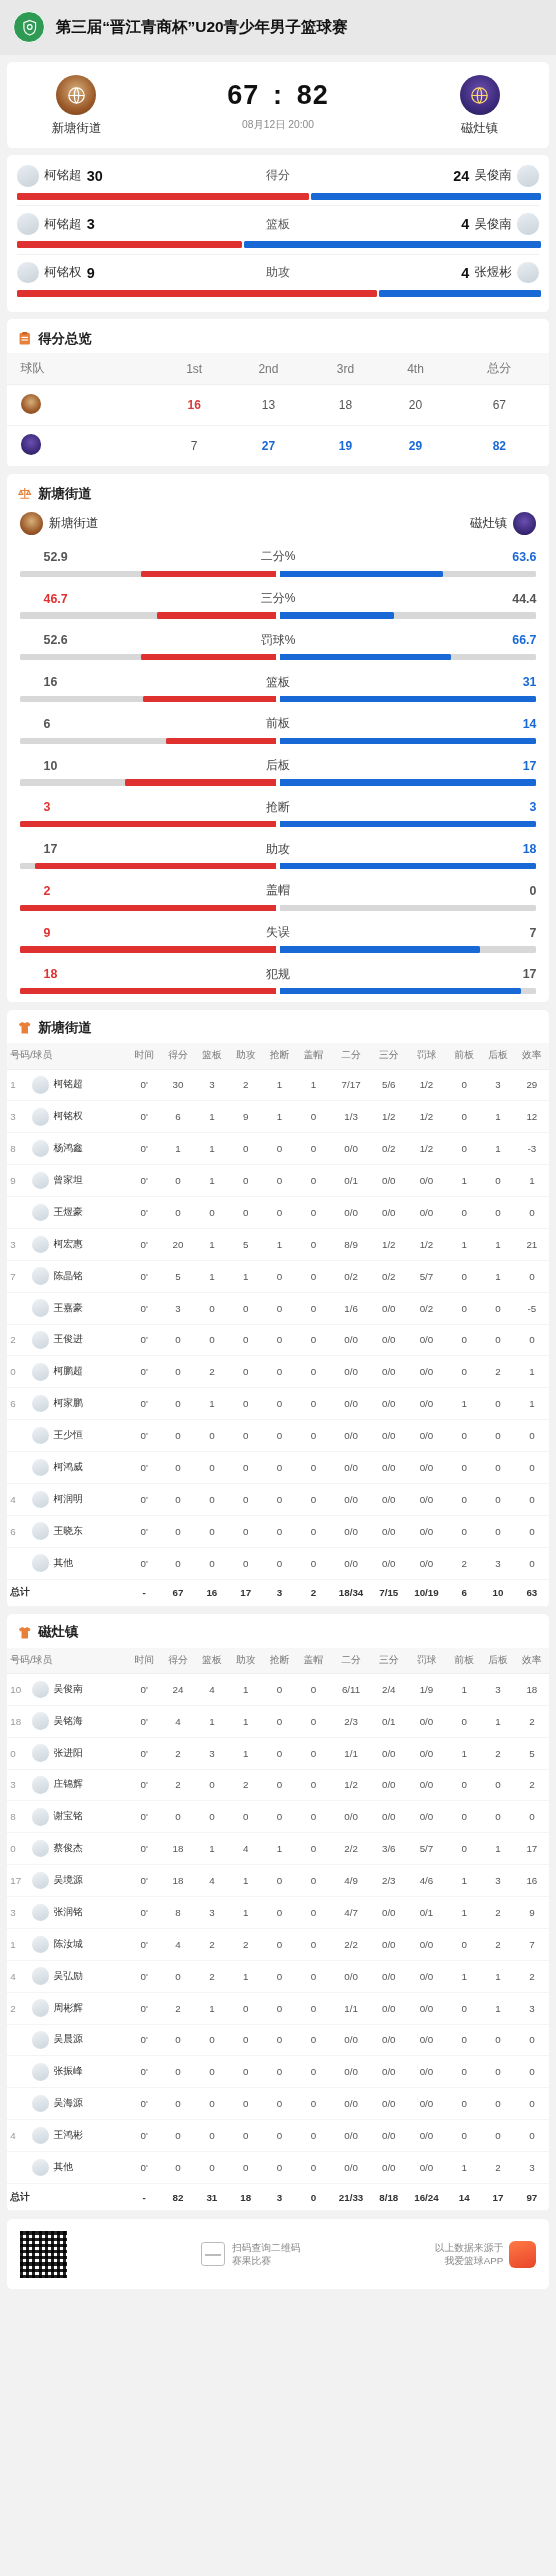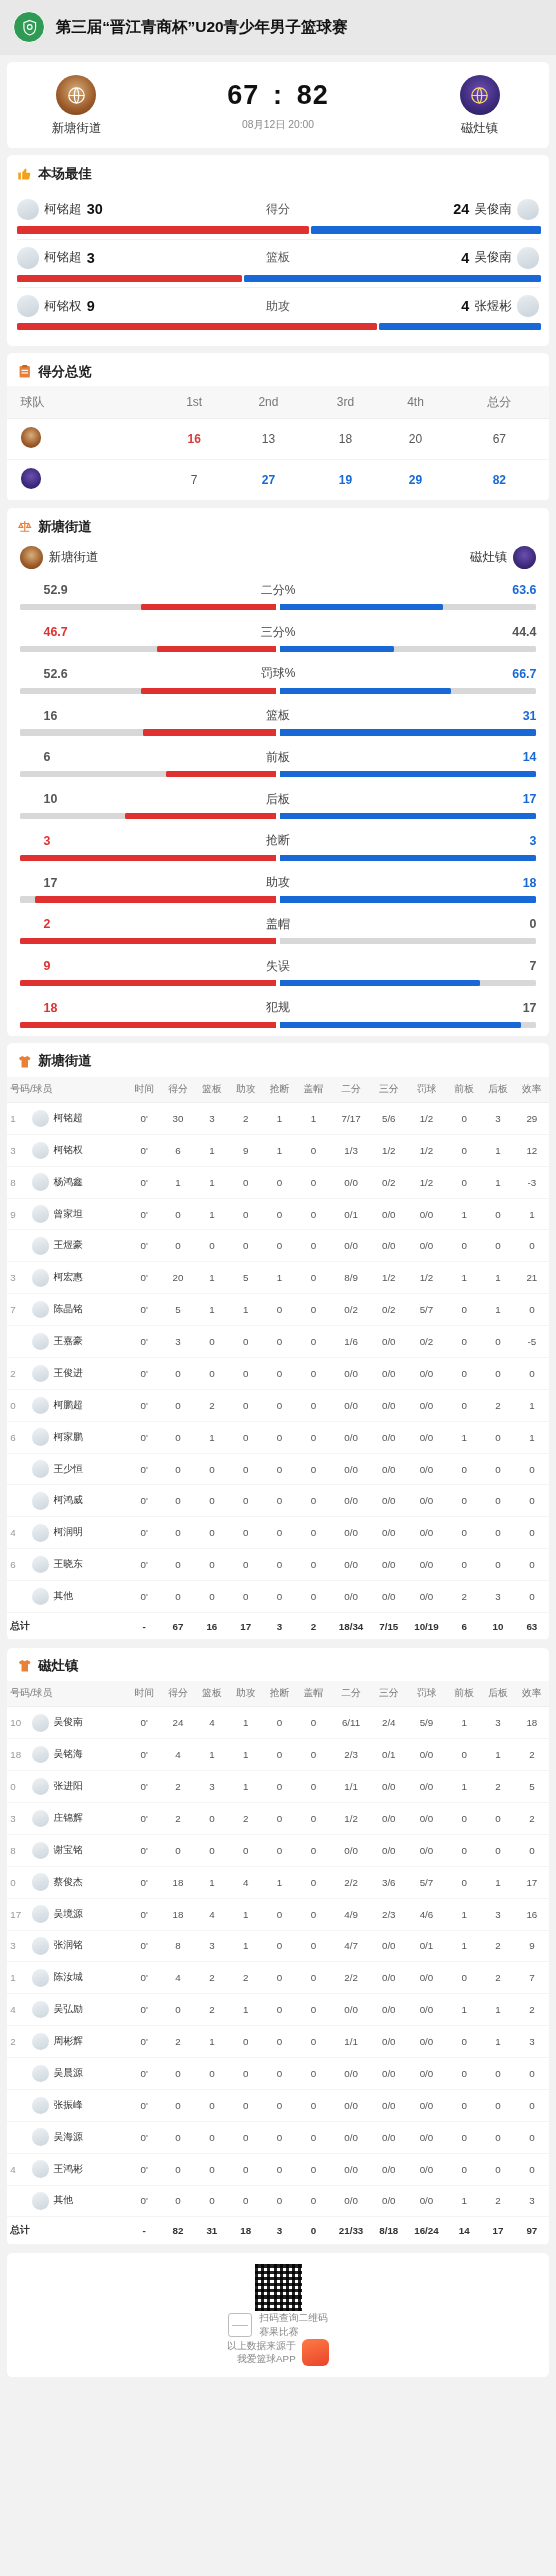--- a/index.html
+++ b/index.html
@@ -164,21 +164,20 @@
     background: linear-gradient(160deg,#eef2f5,#ccd6dd); flex: 0 0 auto;
   }
   .num-col { width: 17.5px; color: #999; }
   .box-table tr.total td { color: #333; font-weight: bold; margin-left: 28px; }
 
   
   .footer {
     display: flex; align-items: center; justify-content: space-between;
     margin: 8.2px 7.2px 13.4px 7.2px; background: #fff; border-radius: 5.2px;
     padding: 11.3px 12.4px;
-    flex-direction: column;
   }
   .qr { width: 47px; height: 47px; background:
       repeating-linear-gradient(0deg,#222 0 3.1px,#fff 3.1px 6.2px),
       repeating-linear-gradient(90deg,#222 0 3.1px,transparent 3.1px 6.2px);
     background-blend-mode: multiply;
   }
   .foot-mid { display: flex; align-items: center; gap: 7.2px; font-size: 9.8px; color: #888; line-height: 1.4; }
   .scan-ico { width: 24px; height: 24px; border: 1.5px solid #bbb; border-radius: 3.1px; position: relative; }
   .scan-ico:before { content:""; position:absolute; left:3.1px; right:3.1px; top:50%; height:1.5px; background:#bbb; }
   .foot-right { display: flex; align-items: center; gap: 6.2px; font-size: 9.8px; color: #888; text-align: right; line-height: 1.4; }
@@ -224,28 +223,20 @@
             <circle cx="12" cy="12" r="8"></circle>
             <path d="M4 12h16M12 4c3 3 3 13 0 16M12 4c-3 3-3 13 0 16"></path>
           </svg>
         </div>
         <div class="team-name">磁灶镇</div>
       </div>
     </div>
   </div>
 
   <div class="card">
-    <div class="sec-title">
-      <span class="sec-ico">
-        <svg width="15.5" height="15.5" viewBox="0 0 24 24" fill="#f4a11a">
-          <path d="M2 10h4v11H2zM8 21h9a2 2 0 002-1.6l1.6-7A1.6 1.6 0 0019 10.4h-5l.8-4.2A2 2 0 0012.8 4L8 10.2z"></path>
-        </svg>
-      </span>
-      <span>本场最佳</span>
-    </div>
     <div class="best">
         <div class="best-row">
           <div class="best-line">
             <div class="bp-left">
               <span class="bp-avatar"></span>
               <span class="bp-name">柯铭超</span>
               <span class="bp-val">30</span>
             </div>
             <div class="bp-label">得分</div>
             <div class="bp-right">
@@ -1003,21 +994,21 @@
                 </span>
               </td>
               <td>0'</td>
               <td>24</td>
               <td>4</td>
               <td>1</td>
               <td>0</td>
               <td>0</td>
               <td>6/11</td>
               <td>2/4</td>
-              <td>5/9</td>
+              <td>1/9</td>
               <td>1</td>
               <td>3</td>
               <td>18</td>
             </tr>
             <tr>
               <td class="pname">
                 <span class="pl-cell">
                   <span class="num-col">18</span>
                   <span class="pl-av"></span>
                   <span>吴铭海</span>

